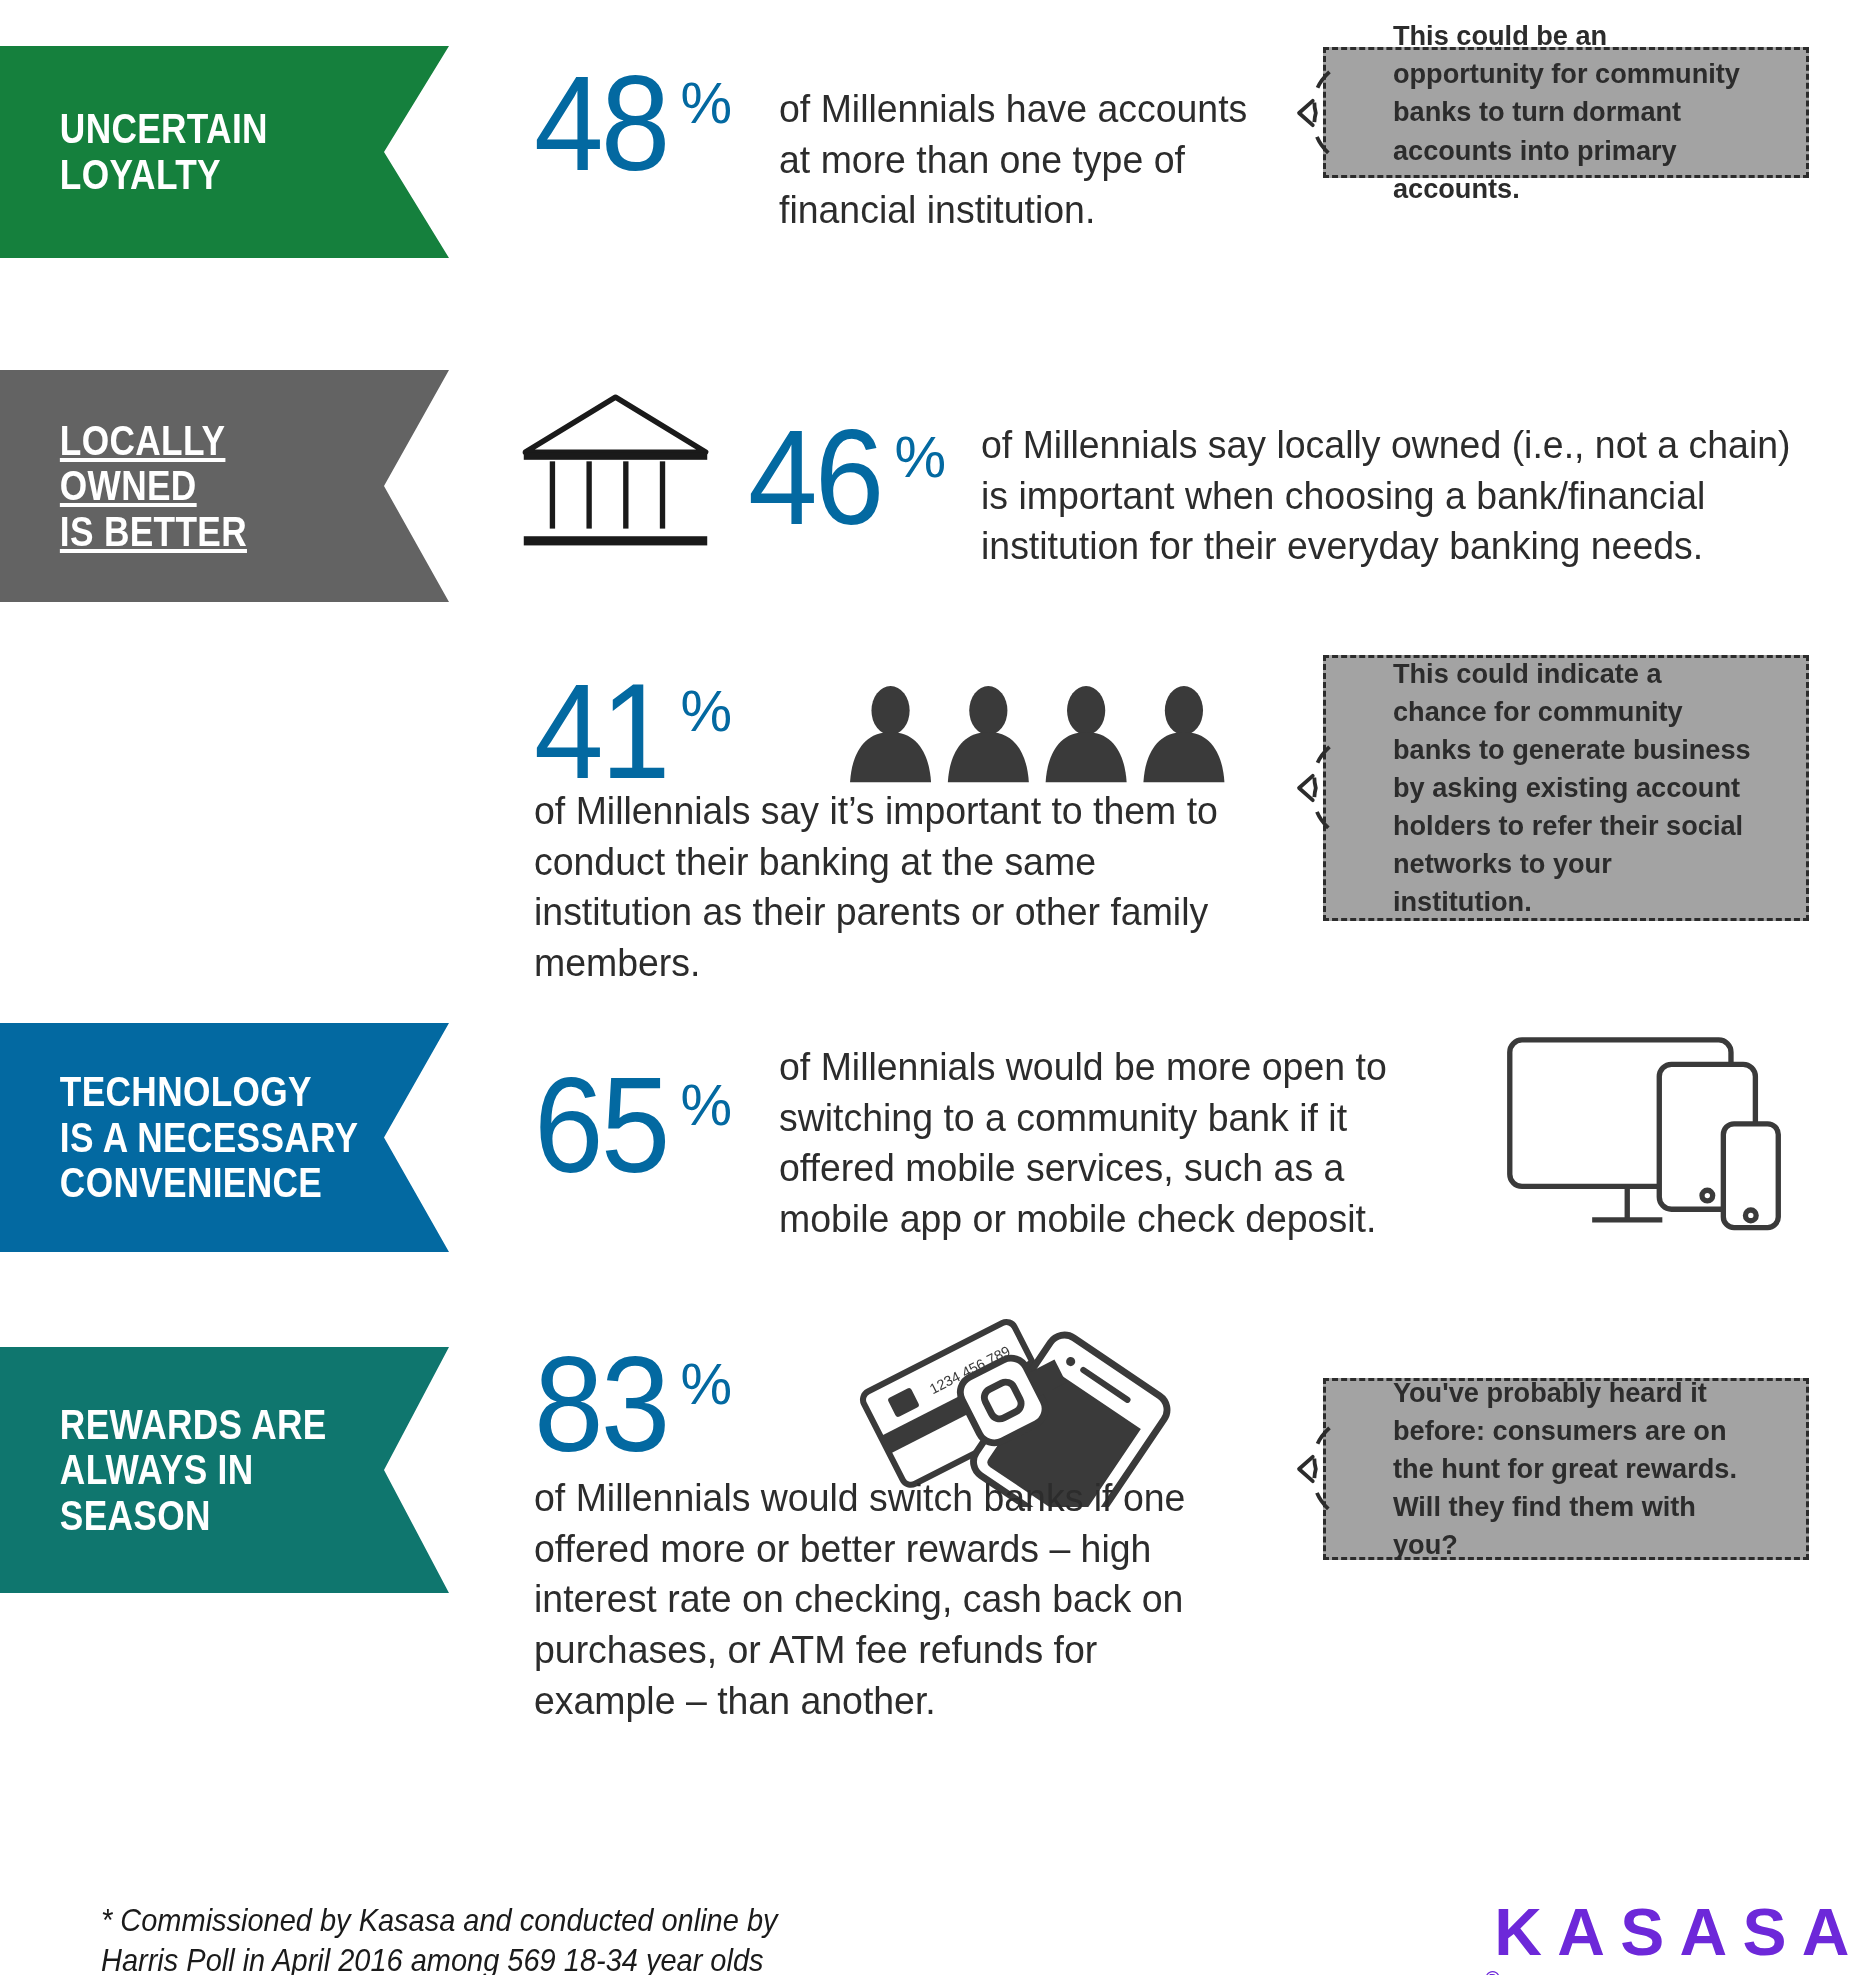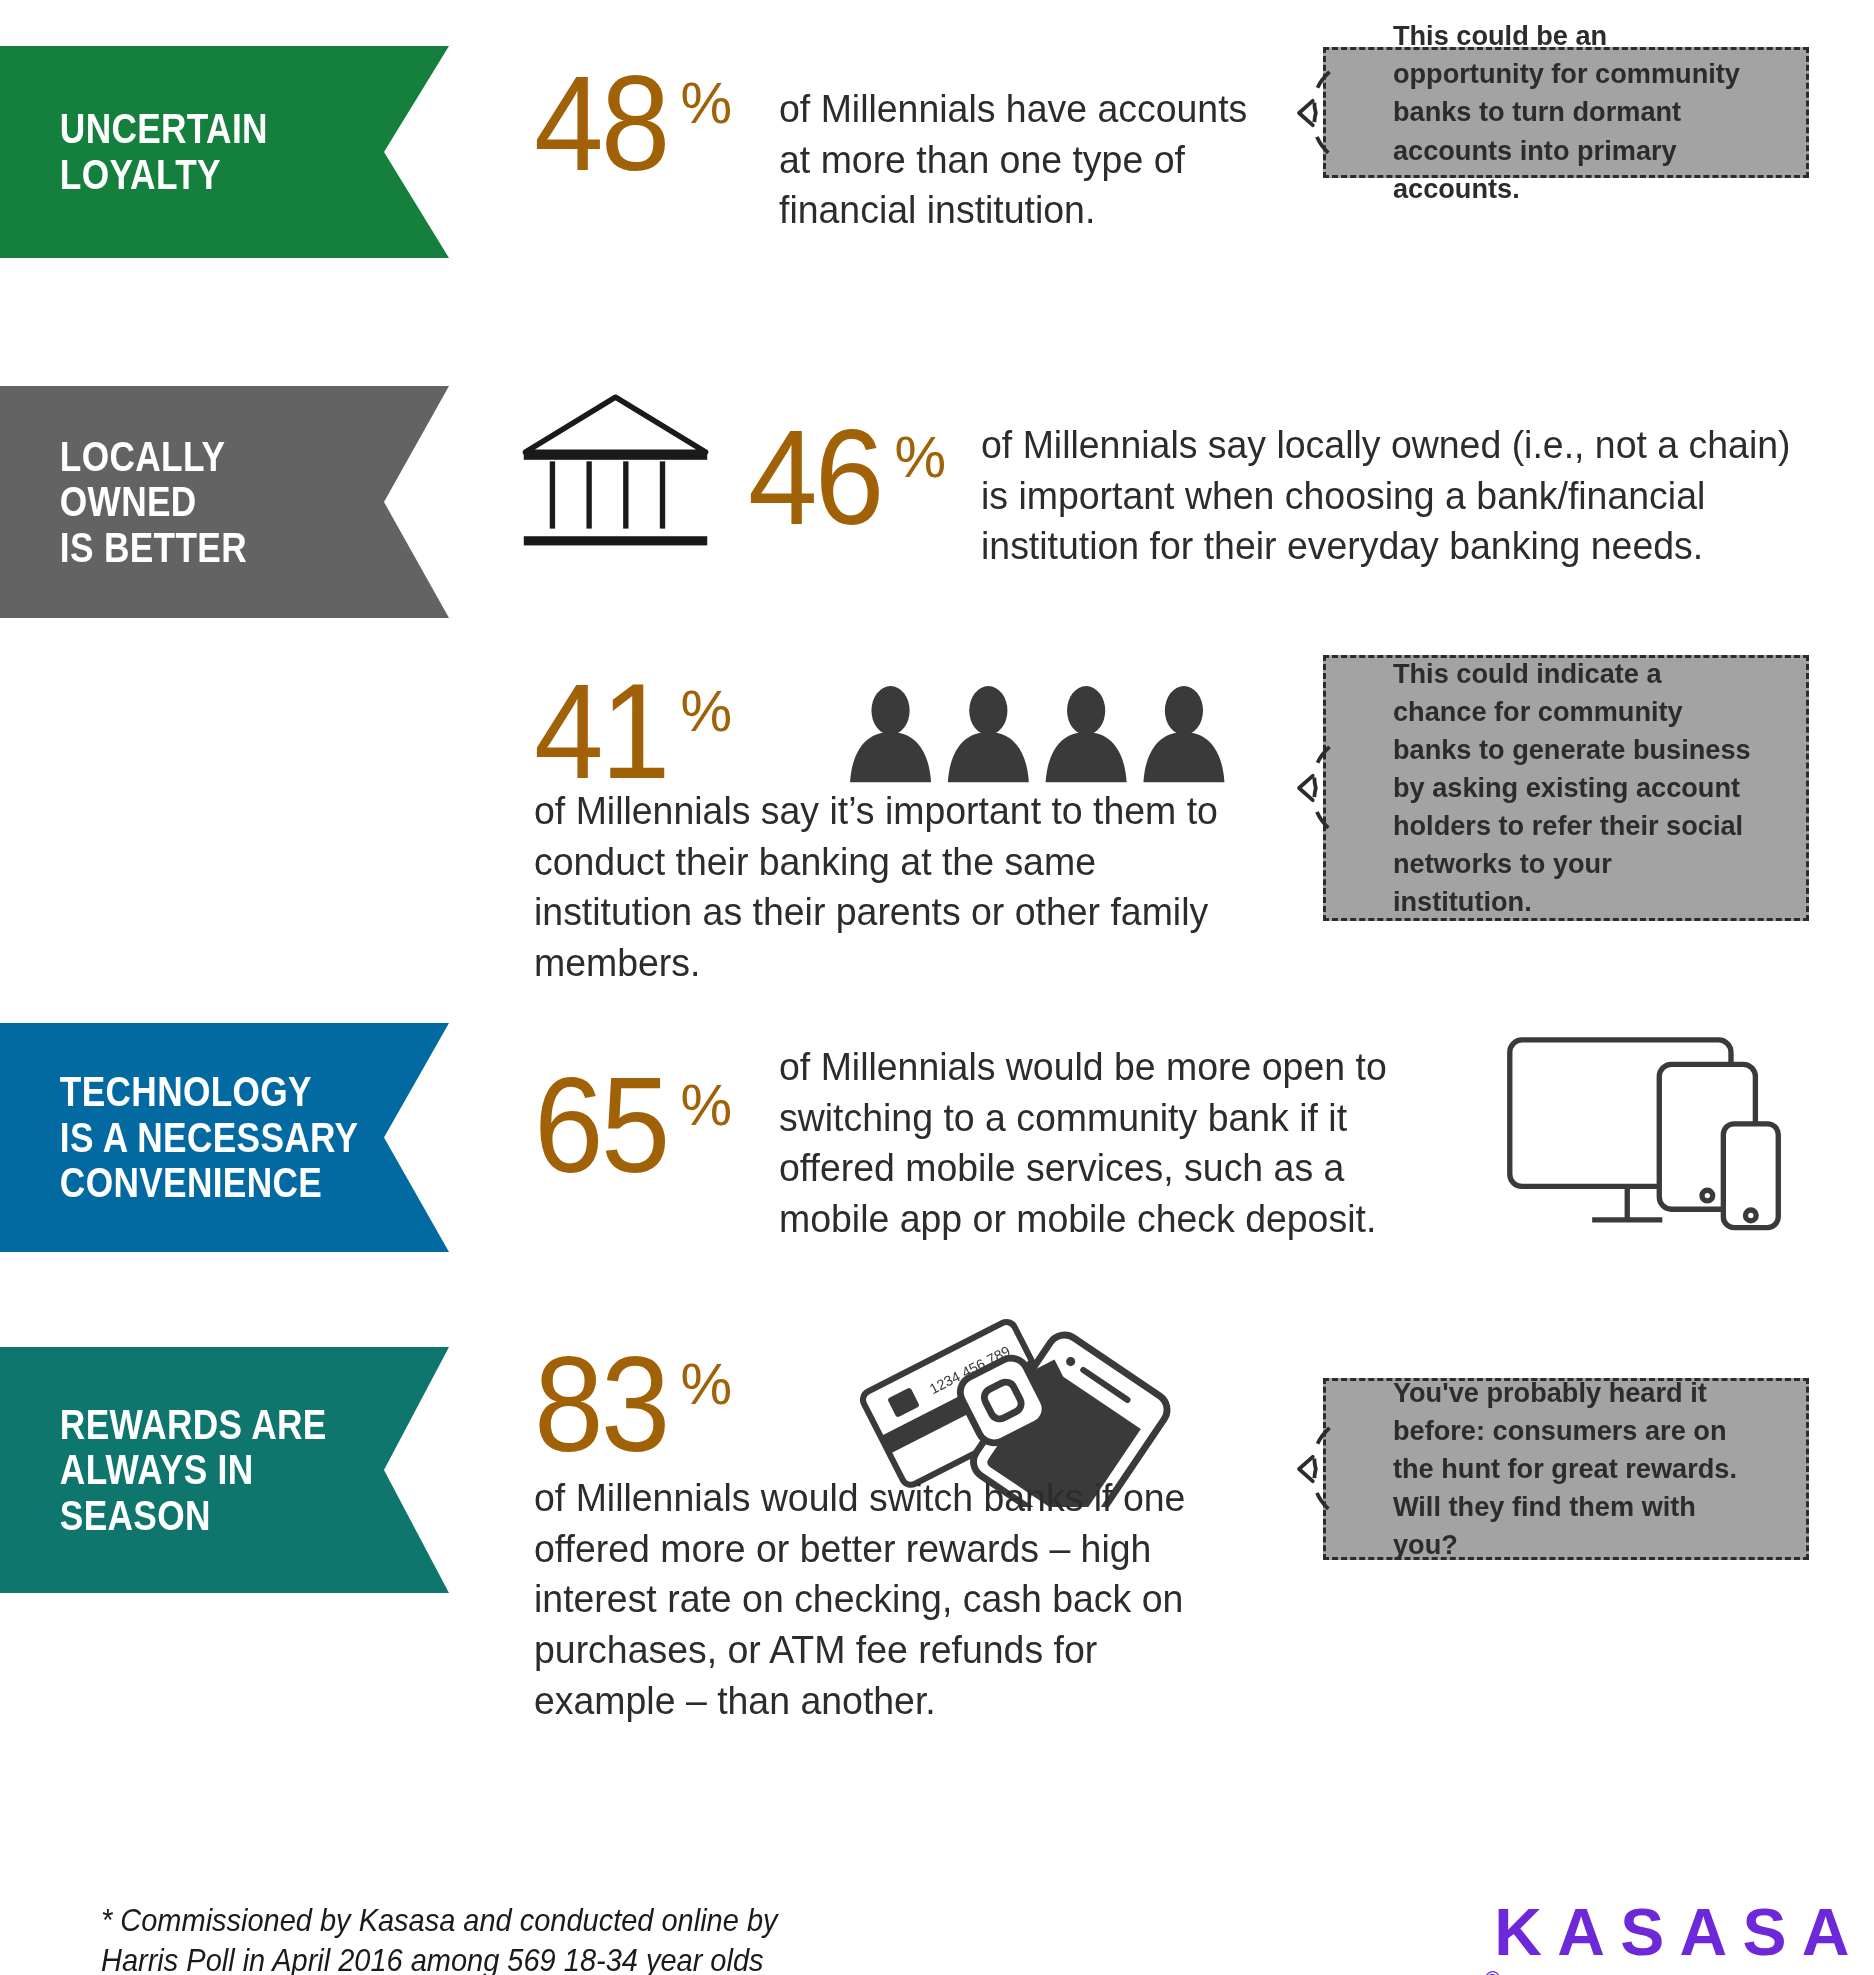--- a/index.html
+++ b/index.html
@@ -34,30 +34,30 @@
     font-size: 43px;
     line-height: 1.06;
     letter-spacing: 0.4px;
     text-transform: uppercase;
     transform: scaleX(0.82);
     transform-origin: left center;
     white-space: pre-line;
   }
 
   #banner-1 { top: 46px;   width: 449px; height: 212px; background: #15803d; }
-  #banner-2 { top: 386px;  width: 449px; height: 232px; background: #636363; }
+  #banner-2 { top: 370px;  width: 449px; height: 232px; background: #636363; text-decoration: underline; }
   #banner-3 { top: 683px;  width: 449px; height: 234px; background: #9BC740; }
   #banner-4 { top: 1023px; width: 449px; height: 229px; background: #0369a1; }
   #banner-5 { top: 1347px; width: 449px; height: 246px; background: #0f766e; }
 
   
   .stat-pct {
     font-family: "Liberation Sans Narrow", "Liberation Sans", sans-serif;
     font-weight: 300;
-    color: #a16207;
+    color: #0369a1;
     white-space: nowrap;
     line-height: 1;
   }
   .stat-pct .num {
     font-size: 136px;
     letter-spacing: -3.1px;
     transform: scaleX(0.92);
     display: inline-block;
     transform-origin: left bottom;
   }

